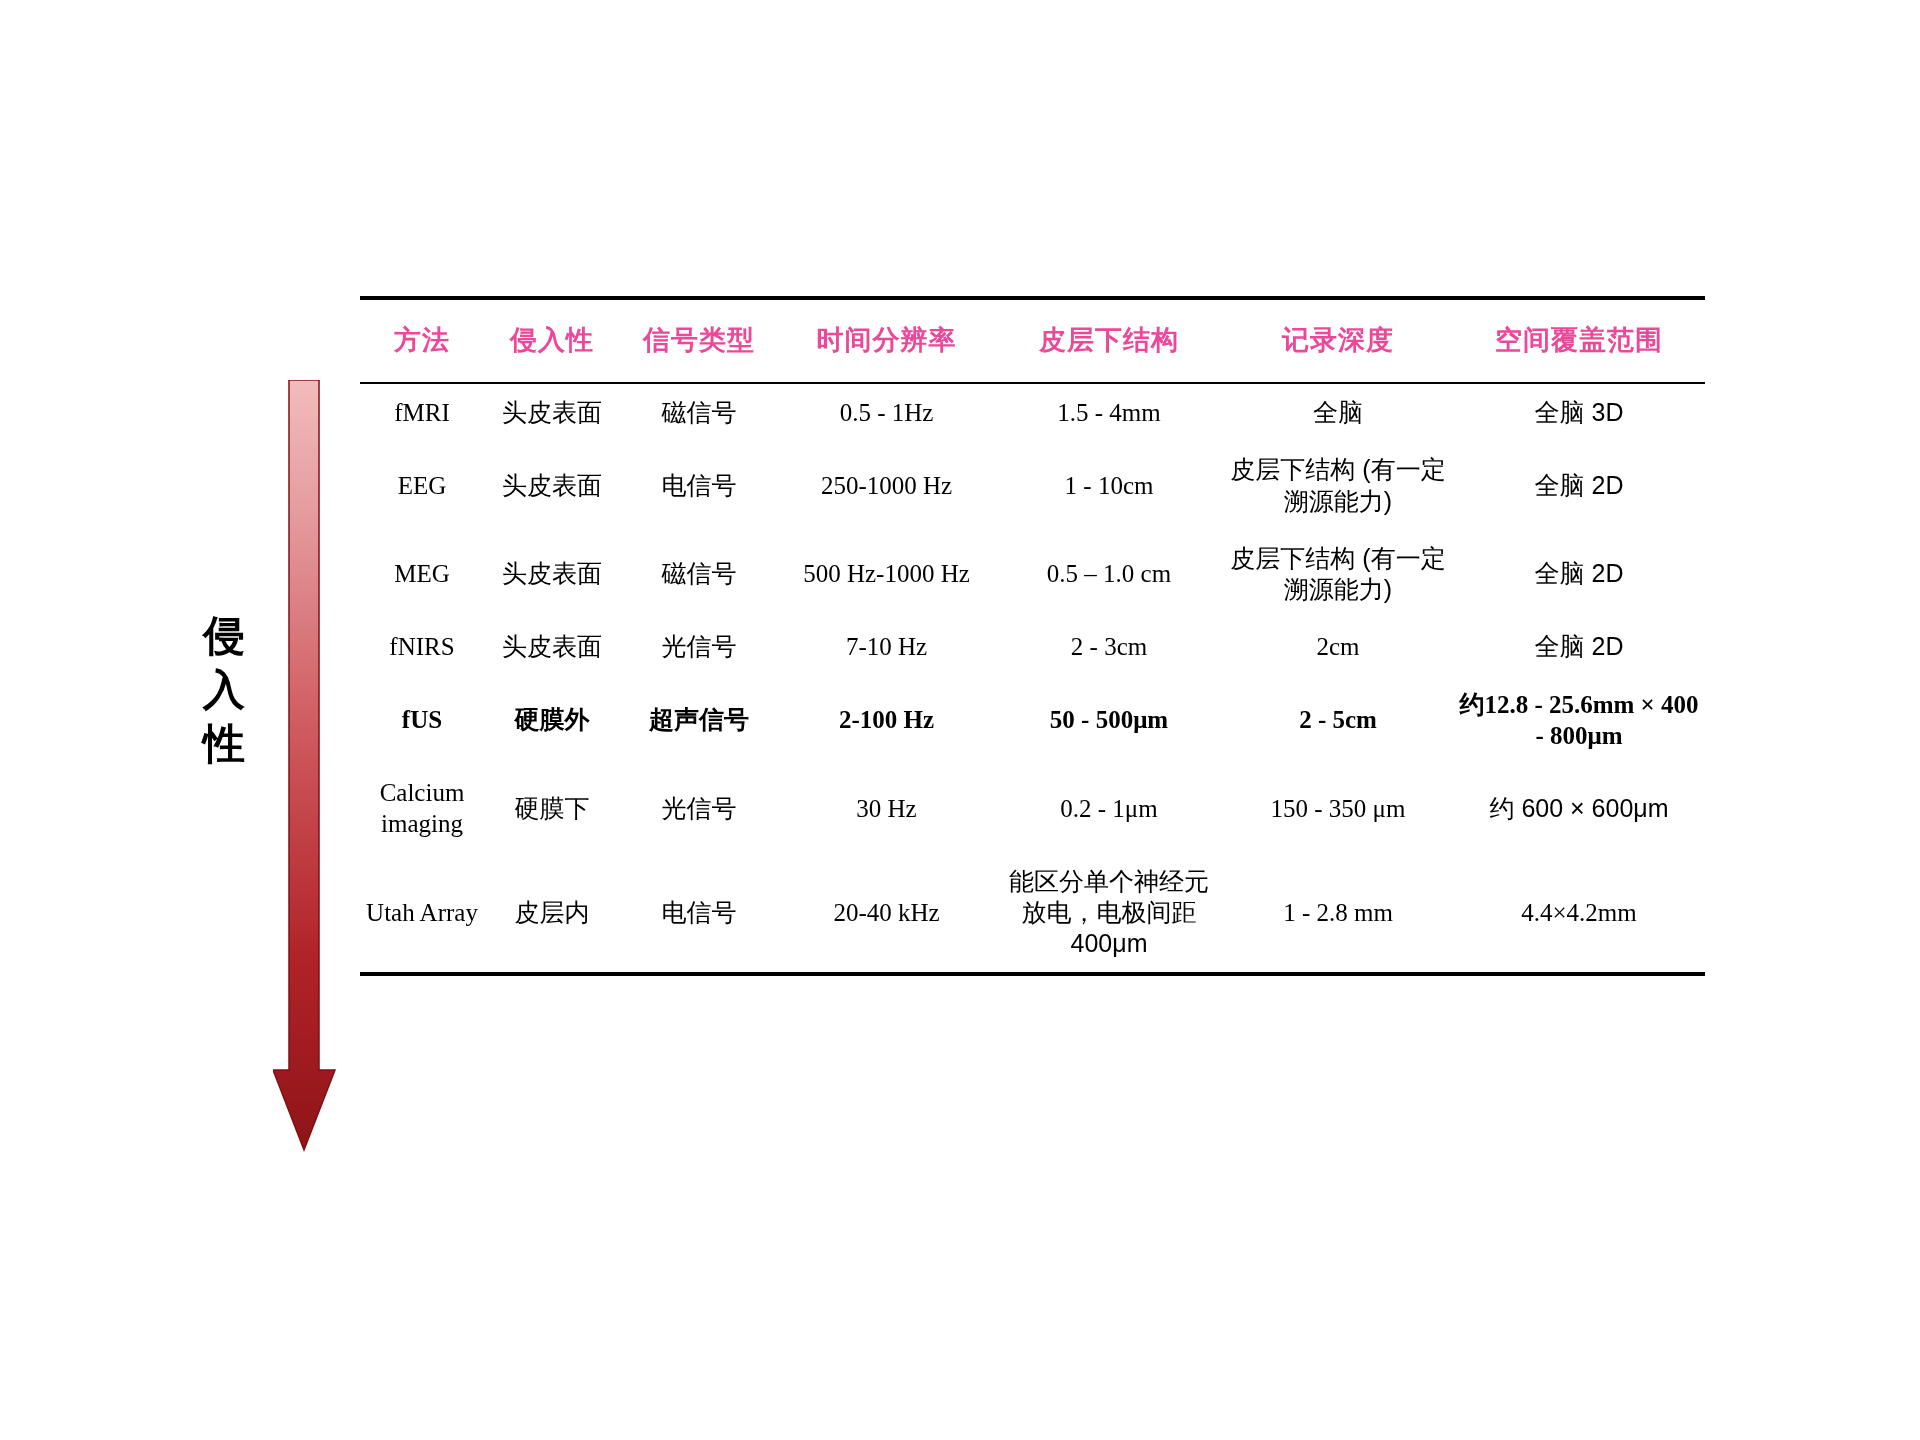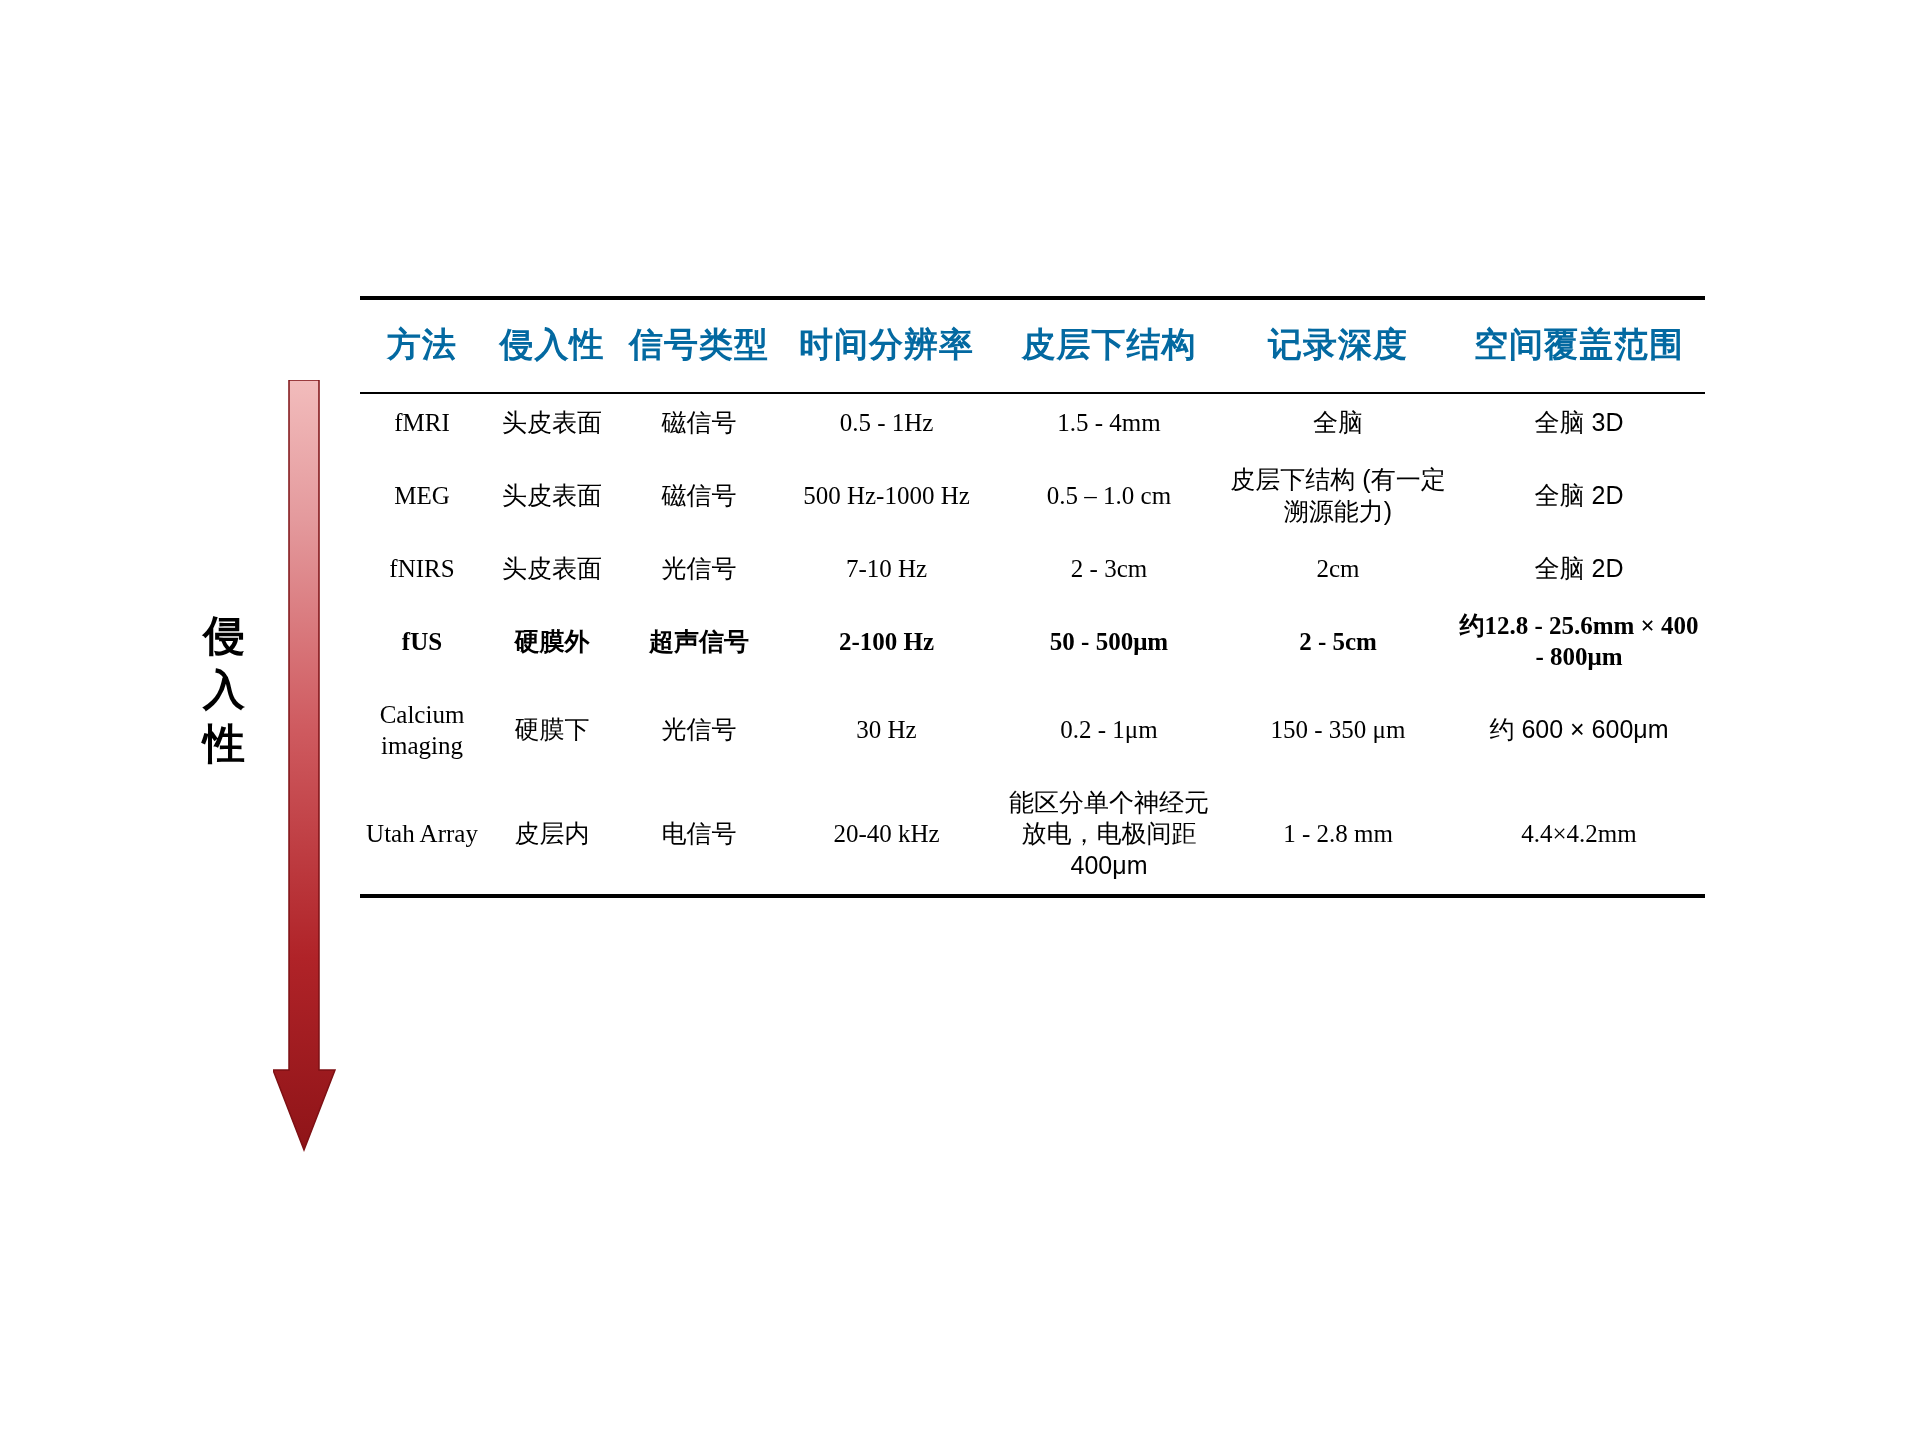--- a/index.html
+++ b/index.html
@@ -60,27 +60,27 @@
   table#comparison-table col.c0 { width: 124px; }
   table#comparison-table col.c1 { width: 136px; }
   table#comparison-table col.c2 { width: 158px; }
   table#comparison-table col.c3 { width: 217px; }
   table#comparison-table col.c4 { width: 228px; }
   table#comparison-table col.c5 { width: 230px; }
   table#comparison-table col.c6 { width: 252px; }
 
   #comparison-table thead th {
     font-family: "Liberation Sans", "DejaVu Sans", sans-serif;
-    font-size: 34px;
+    font-size: 27px;
     font-weight: 700;
     padding: 22px 4px 24px 4px;
     text-align: center;
     vertical-align: middle;
     letter-spacing: 1px;
-    color: #0369a1;
+    color: #ec4899;
   }
   #comparison-table thead tr {
     border-top: 4px solid #000;
     border-bottom: 2px solid #000;
   }
   #comparison-table tbody td {
     font-size: 25px;
     text-align: center;
     vertical-align: middle;
     padding: 13px 6px;
@@ -145,20 +145,29 @@
       <tr>
         <td>fMRI</td>
         <td class="cell-cn">头皮表面</td>
         <td class="cell-cn">磁信号</td>
         <td>0.5 - 1Hz</td>
         <td>1.5 - 4mm</td>
         <td class="cell-cn">全脑</td>
         <td class="cell-cn">全脑 3D</td>
       </tr>
 
+      <tr>
+        <td>EEG</td>
+        <td class="cell-cn">头皮表面</td>
+        <td class="cell-cn">电信号</td>
+        <td>250-1000 Hz</td>
+        <td>1 - 10cm</td>
+        <td class="cell-cn">皮层下结构 (有一定溯源能力)</td>
+        <td class="cell-cn">全脑 2D</td>
+      </tr>
 
       <tr>
         <td>MEG</td>
         <td class="cell-cn">头皮表面</td>
         <td class="cell-cn">磁信号</td>
         <td>500 Hz-1000 Hz</td>
         <td>0.5 – 1.0 cm</td>
         <td class="cell-cn">皮层下结构 (有一定溯源能力)</td>
         <td class="cell-cn">全脑 2D</td>
       </tr>

